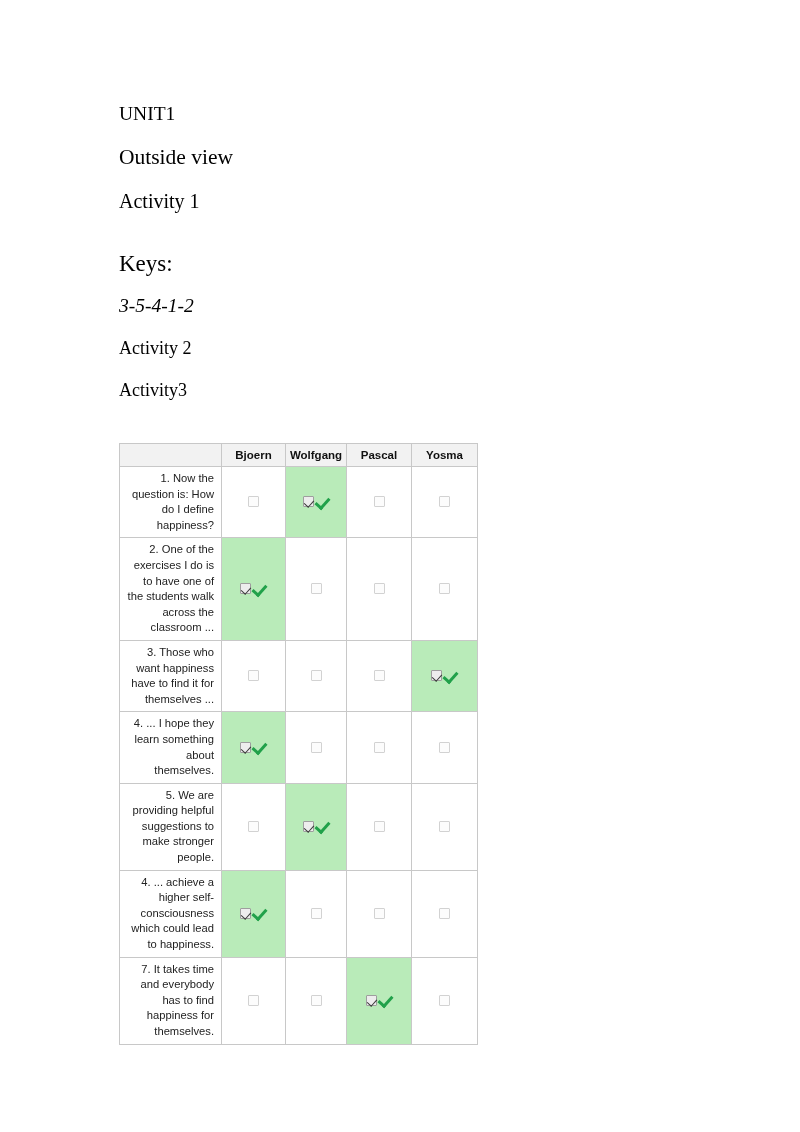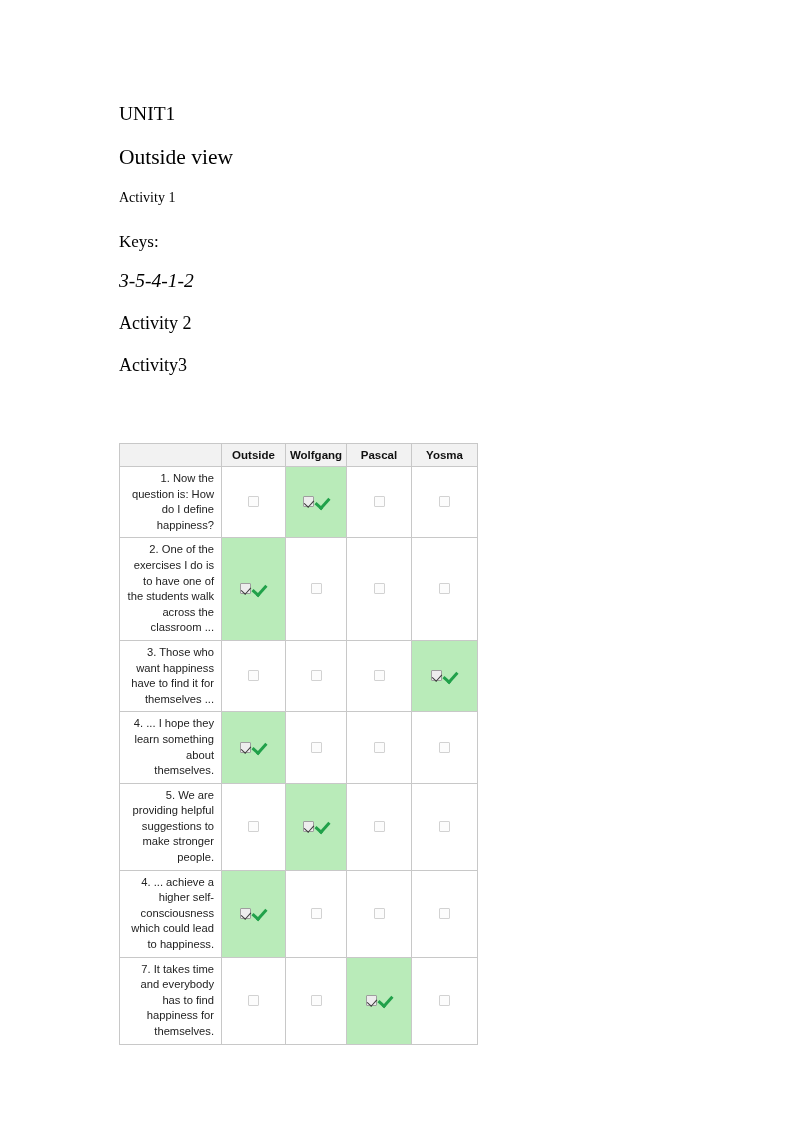--- a/index.html
+++ b/index.html
@@ -35,22 +35,22 @@
 
   .heading-line {
     font-family: "Liberation Serif", serif;
     color: #000000;
     line-height: 1.0;
     white-space: pre;
   }
 
   .h-unit      { font-size: 19.5px; margin-bottom: 23.5px; }
   .h-outside   { font-size: 21.5px; margin-bottom: 22px; }
-  .h-act1      { font-size: 14px;   margin-bottom: 28px; }
-  .h-keys      { font-size: 17px; margin-bottom: 21.5px; }
+  .h-act1      { font-size: 20px;   margin-bottom: 41px; }
+  .h-keys      { font-size: 23px; margin-bottom: 21.5px; }
   .h-nums      { font-size: 19.5px; margin-bottom: 23px; font-style: italic; }
   .h-act2      { font-size: 18px;   margin-bottom: 24px; }
   .h-bccaa     { font-size: 21.5px; margin-bottom: 21px; }
   .h-act3      { font-size: 18px;   margin-bottom: 0; }
 
   
   .answer-table {
     position: absolute;
     left: 119px;
     top: 443px;
@@ -181,21 +181,21 @@
     <colgroup>
       <col class="c-stmt">
       <col class="c-name">
       <col class="c-name2">
       <col class="c-name3">
       <col class="c-name4">
     </colgroup>
     <thead>
       <tr>
         <th class="corner"></th>
-        <th>Outside</th>
+        <th>Bjoern</th>
         <th>Wolfgang</th>
         <th>Pascal</th>
         <th>Yosma</th>
       </tr>
     </thead>
     <tbody id="table-body">
         <tr>
           <td class="stmt">1. Now the question is: How do I define happiness?</td>
           <td class="opt"><span class="mark-wrap">
               <span class="cb"></span>

